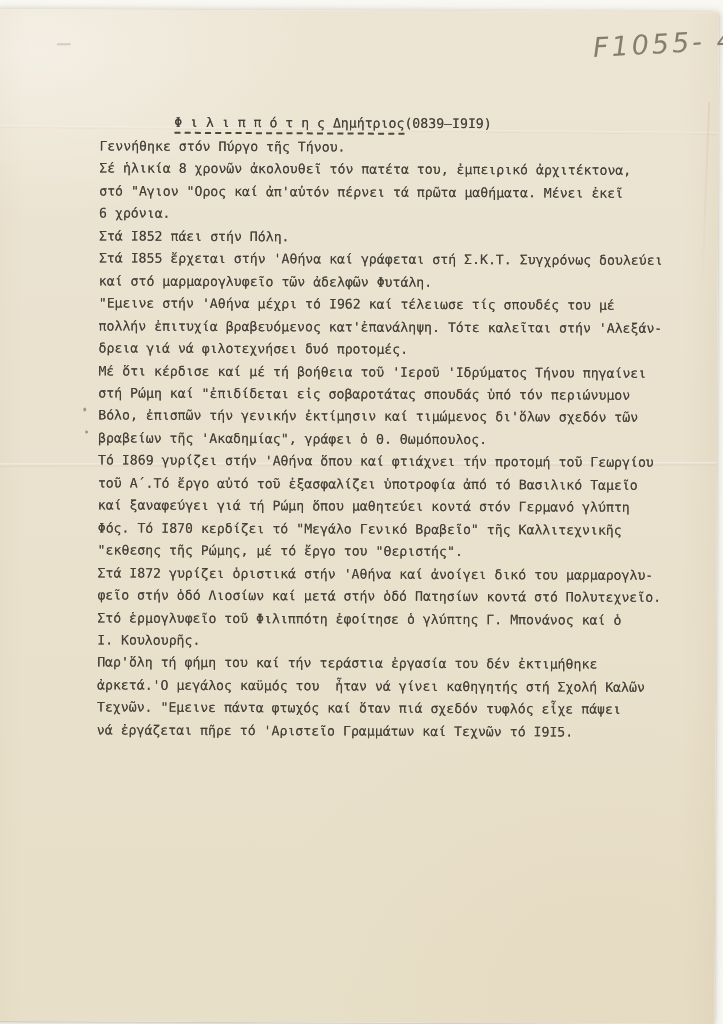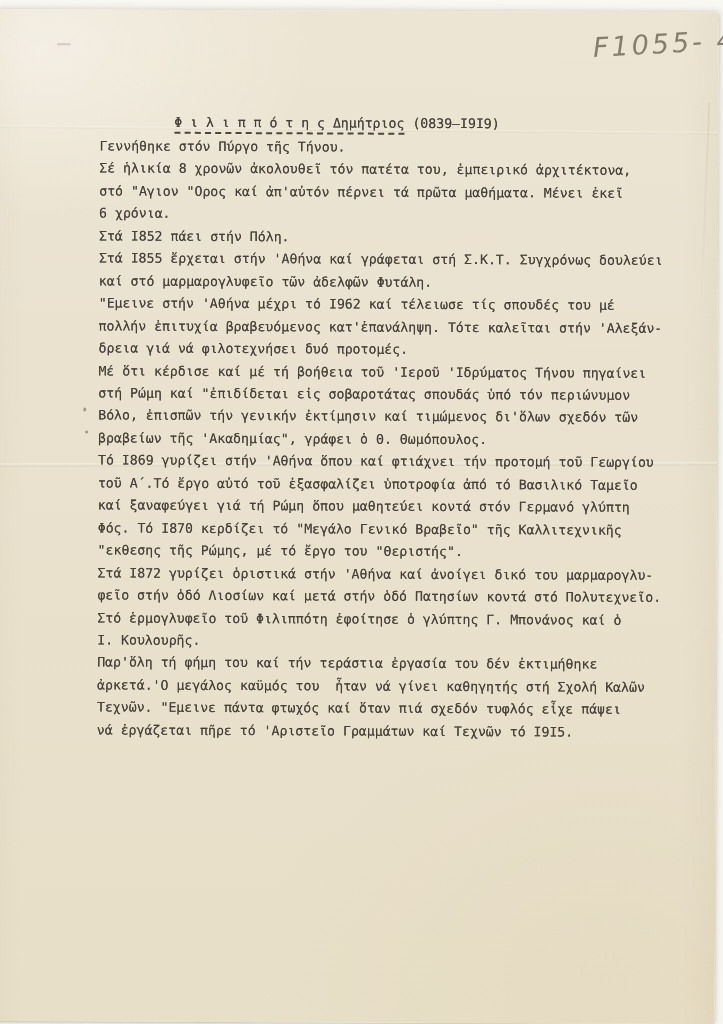--- a/index.html
+++ b/index.html
@@ -67,21 +67,21 @@
     left: 130px; top: 90px;
     font-size: 13.2px;
     color: #45413a;
     white-space: pre;
     text-shadow: 0 0 0.5px rgba(60,55,45,0.7);
   }
   .doc-title .title-name {
     border-bottom: 2px dashed #4b473e;
     padding-bottom: 2px;
   }
-  .doc-title .title-dates { margin-left: 8px; }
+  .doc-title .title-dates { }
 
   .doc-body {
     position: absolute;
     left: 103px; top: 126px;
     width: 600px;
     font-size: 13.2px;
     line-height: 22.45px;
     color: #45413a;
     text-shadow: 0 0 0.5px rgba(60,55,45,0.65);
   }

